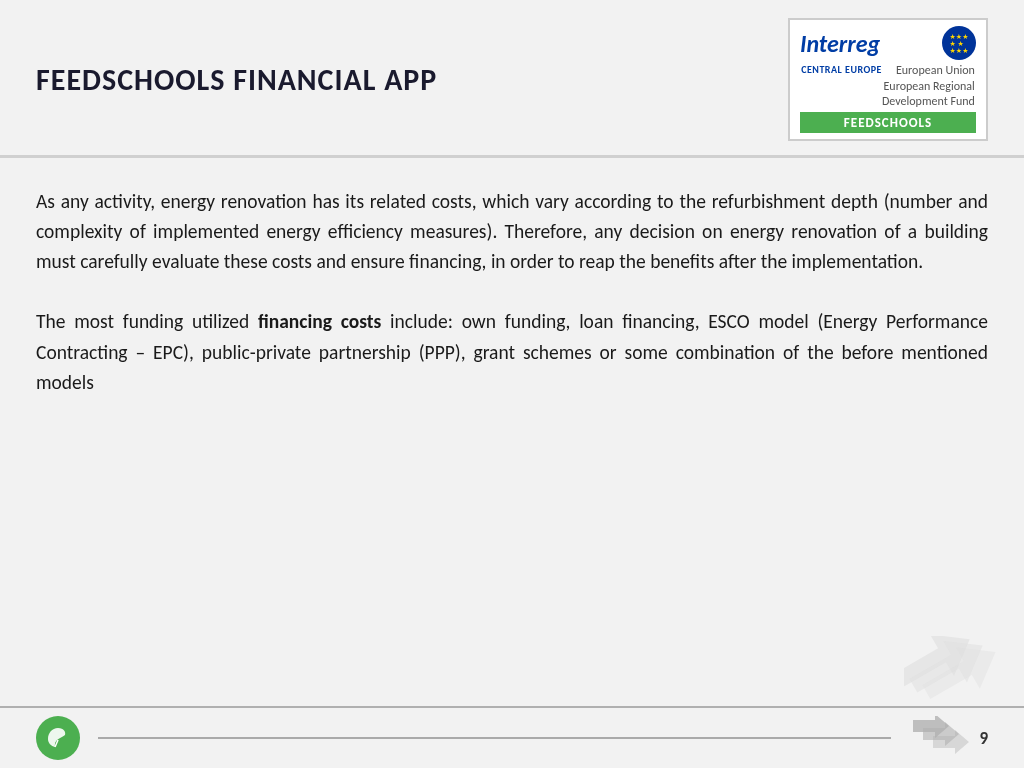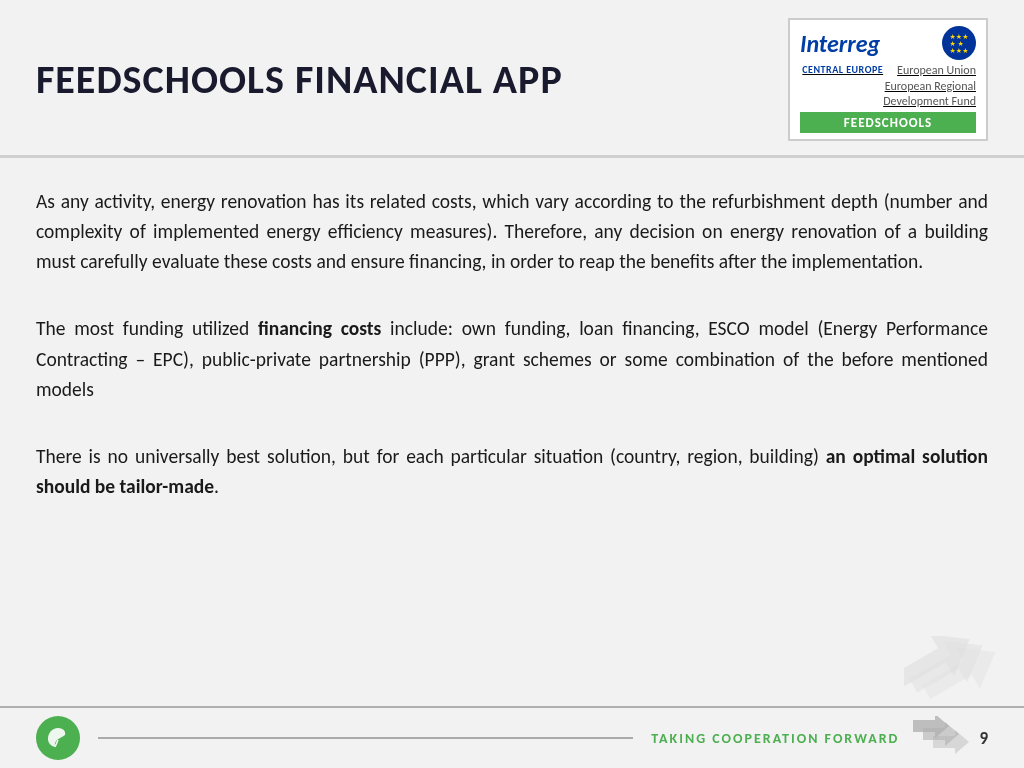--- a/index.html
+++ b/index.html
@@ -25,21 +25,21 @@
     .header {
       display: flex;
       align-items: center;
       justify-content: space-between;
       padding: 18px 36px 14px 36px;
       background: #f2f2f2;
       border-bottom: 3px solid #d0d0d0;
     }
 
     .header-title {
-      font-size: 40px;
+      font-size: 30px;
       font-weight: 900;
       color: #1a1a2e;
       letter-spacing: 1px;
       text-transform: uppercase;
     }
 
     .feedschools-badge {
       background: #4caf50;
       color: white;
       font-weight: 900;
@@ -115,21 +115,21 @@
       text-align: right;
       line-height: 1.3;
     }
 
     
     .content {
       flex: 1;
       padding: 28px 36px 10px 36px;
       display: flex;
       flex-direction: column;
-      gap: 15px;
+      gap: 8px;
     }
 
     .paragraph {
       font-size: 19.5px;
       line-height: 1.55;
       color: #1a1a1a;
       text-align: justify;
       margin-bottom: 22px;
       font-family: 'Calibri', Arial, sans-serif;
     }
@@ -226,55 +226,49 @@
 
     <div class="logo-container">
       <div class="logo-top-row">
         <div class="interreg-brand">
           <span class="interreg-word">Interreg</span>
         </div>
         <div class="eu-emblem">
           <div class="eu-stars">★★★<br>★ ★<br>★★★</div>
         </div>
       </div>
-      <div style="display:flex; justify-content:flex-end; align-items:flex-start;text-decoration:underline;">
+      <div style="display:flex; justify-content:center; align-items:flex-start;">
         <span class="central-europe-label">CENTRAL EUROPE</span>
         <span class="eu-small-text">European Union<br>European Regional<br>Development Fund</span>
       </div>
       <div class="feedschools-badge">FEEDSCHOOLS</div>
     </div>
   </div>
 
   <div class="content">
 
     <p class="paragraph">
       <span>As  any  activity,  energy  renovation  has  its  related  costs,  which  vary according  to  the  refurbishment  depth  (number  and  complexity  of implemented  energy  efficiency  measures).  Therefore,  any  decision  on energy  renovation  of  a  building  must  carefully  evaluate  these  costs  and ensure financing, in order to reap the benefits after the implementation.</span>
     </p>
 
     <p class="paragraph">
       <span>The  most  funding  utilized  </span><strong>financing  costs</strong><span>  include:  own  funding, loan  financing,  ESCO  model  (Energy  Performance  Contracting  –  EPC), public-private  partnership  (PPP),  grant  schemes  or  some combination of the before mentioned models</span>
     </p>
 
-    <p class="paragraph">
-      <span>There  is  no  universally  best  solution,  but  for  each  particular situation  (country,  region,  building)  </span><strong>an  optimal  solution  should  be tailor-made</strong><span>.</span>
-    </p>
 
   </div>
 
   <div class="footer">
     <div class="footer-icon">
       <svg width="26" height="26" viewBox="0 0 26 26" xmlns="http://www.w3.org/2000/svg">
         <path d="M13 3 C7 3 3 8 3 14 C3 18 6 21 10 22 C10 22 9 18 12 15 C14 13 18 12 20 10 C21 7 19 3 13 3 Z" fill="white" opacity="0.9"></path>
         <line x1="10" y1="22" x2="13" y2="15" stroke="white" stroke-width="1.5"></line>
       </svg>
     </div>
     <div class="footer-line"></div>
-    <div class="footer-tagline">
-      <span>TAKING </span><span style="color:#4caf50; font-weight:700;">COOPERATION</span><span> FORWARD</span>
-    </div>
     <div class="footer-arrows">
       <svg width="60" height="40" viewBox="0 0 60 40" xmlns="http://www.w3.org/2000/svg">
         <polygon points="0,8 22,8 22,2 36,14 22,26 22,20 0,20" fill="#b0b0b0" opacity="0.8" transform="translate(0,-4)"></polygon>
         <polygon points="0,8 22,8 22,2 36,14 22,26 22,20 0,20" fill="#b0b0b0" opacity="0.6" transform="translate(10,4)"></polygon>
         <polygon points="0,8 22,8 22,2 36,14 22,26 22,20 0,20" fill="#b0b0b0" opacity="0.4" transform="translate(20,12)"></polygon>
       </svg>
     </div>
     <span class="page-number">9</span>
   </div>
 

